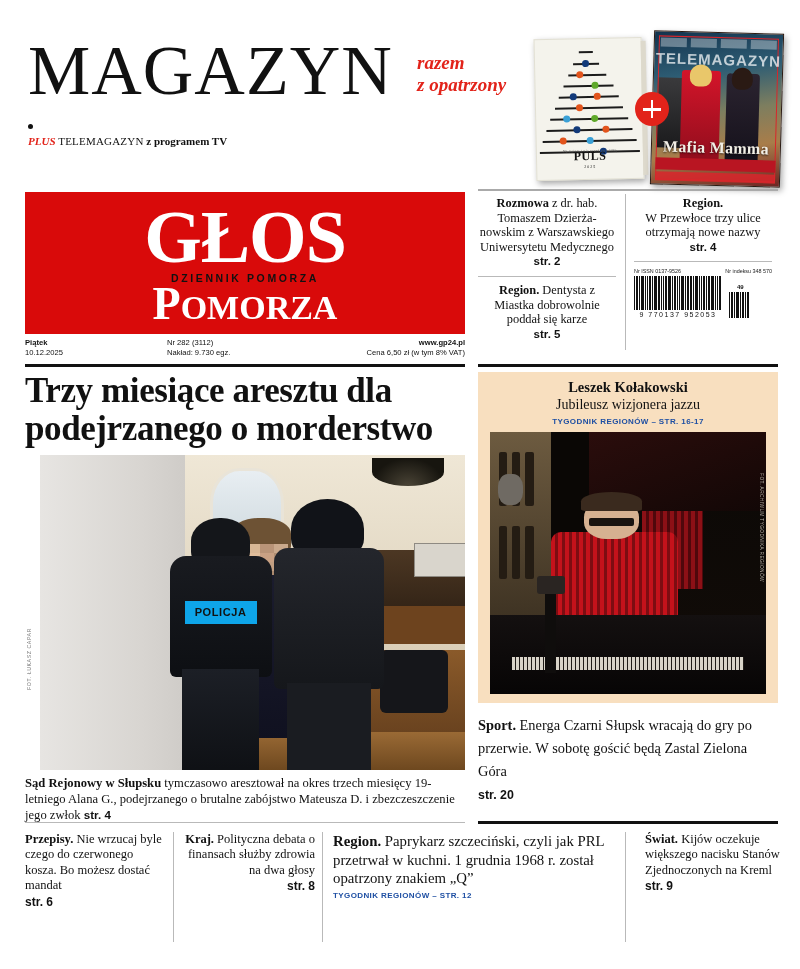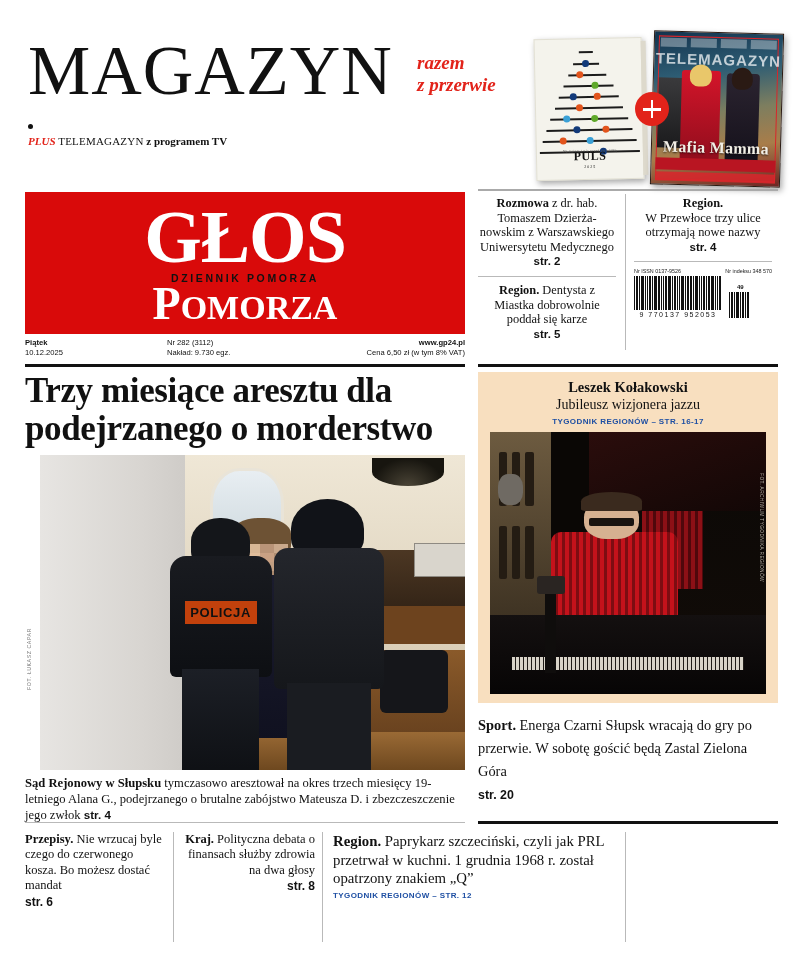--- a/index.html
+++ b/index.html
@@ -175,22 +175,22 @@
   .cabinet{left:62%;top:30%;width:38%;height:26%;background:linear-gradient(180deg,#4c3723,#2a1d12);}
   .bench{left:62%;top:62%;width:38%;height:38%;background:linear-gradient(180deg,#8a5a2a,#5b381a);}
   .bench2{left:74%;top:48%;width:26%;height:12%;background:#6d431e;}
   .floor{left:34%;top:88%;width:66%;height:12%;background:linear-gradient(180deg,#9a6a35,#6e481f);}
   .cop1{left:30%;top:20%;width:25%;height:80%;}
   .cop1 .hood{position:absolute;left:22%;top:0;width:56%;height:19%;background:#14161a;border-radius:48% 48% 30% 30%;}
   .cop1 .torso{position:absolute;left:2%;top:15%;width:96%;height:48%;background:linear-gradient(180deg,#191b20,#0d0f13);border-radius:16px 16px 6px 6px;}
   .cop1 .legs{position:absolute;left:14%;top:60%;width:72%;height:42%;background:linear-gradient(180deg,#1c1f26,#0e1014);}
   .policja{
     position:absolute;left:16%;top:33%;width:68%;height:9%;
-    background:#c2410c;color:#111;font-family:"Liberation Sans", sans-serif;font-weight:700;
-    font-size:13px;line-height:1;display:flex;align-items:center;justify-content:center;letter-spacing:.6px;
+    background:#0ea5e9;color:#111;font-family:"Liberation Sans", sans-serif;font-weight:700;
+    font-size:11px;line-height:1;display:flex;align-items:center;justify-content:center;letter-spacing:.6px;
   }
   .cop2{left:55%;top:14%;width:26%;height:86%;}
   .cop2 .balacl{position:absolute;left:16%;top:0;width:66%;height:22%;background:#111318;border-radius:50% 50% 34% 34%;}
   .cop2 .torso{position:absolute;left:0;top:18%;width:100%;height:52%;background:linear-gradient(180deg,#24262c,#15171b);border-radius:14px 14px 6px 6px;}
   .cop2 .legs{position:absolute;left:12%;top:68%;width:76%;height:34%;background:#1a1c21;}
   .susp{left:44%;top:20%;width:16%;height:70%;}
   .susp .hair{position:absolute;left:6%;top:0;width:88%;height:16%;background:#6d5234;border-radius:45% 45% 20% 20%;}
   .susp .face{position:absolute;left:8%;top:12%;width:82%;height:16%;}
   .susp .face i{position:absolute;width:25%;height:25%;background:#caa98c;}
   .susp .body{position:absolute;left:0;top:26%;width:100%;height:74%;background:linear-gradient(180deg,#1b1c2e,#101120);}
@@ -263,21 +263,21 @@
 </head>
 <body>
 
 <div class="page">
 
   <div class="promo">
 
     <div class="mag-word">MAGAZYN</div>
     <div class="mag-razem">
       <div>razem</div>
-      <div>z przerwie</div>
+      <div>z opatrzony</div>
     </div>
 
     <div class="bullets">
       <div class="bline bl2">
         <span class="dot" style="width:5px;height:5px;"></span>
       </div>
       <div class="plusline">
         <span class="pl">PLUS</span>
         <span class="tm">TELEMAGAZYN</span>
         <span class="bold">z programem TV</span>
@@ -562,15 +562,21 @@
       </div>
     </div>
 
     <div class="bcol c3">
       <div class="tx">
         <b>Region.</b><span> Paprykarz szczeciński, czyli jak PRL przetrwał w kuchni. 1 grudnia 1968 r. został opatrzony znakiem „Q”</span>
       </div>
       <div class="kick-blue">TYGODNIK REGIONÓW – STR. 12</div>
     </div>
 
+    <div class="bcol c4">
+      <div class="tx">
+        <b>Świat.</b><span> Kijów oczekuje większego nacisku Stanów Zjednoczonych na Kreml</span>
+        <span class="str">str. 9</span>
+      </div>
+    </div>
   </div>
 
 </div>
 
 </body></html>

